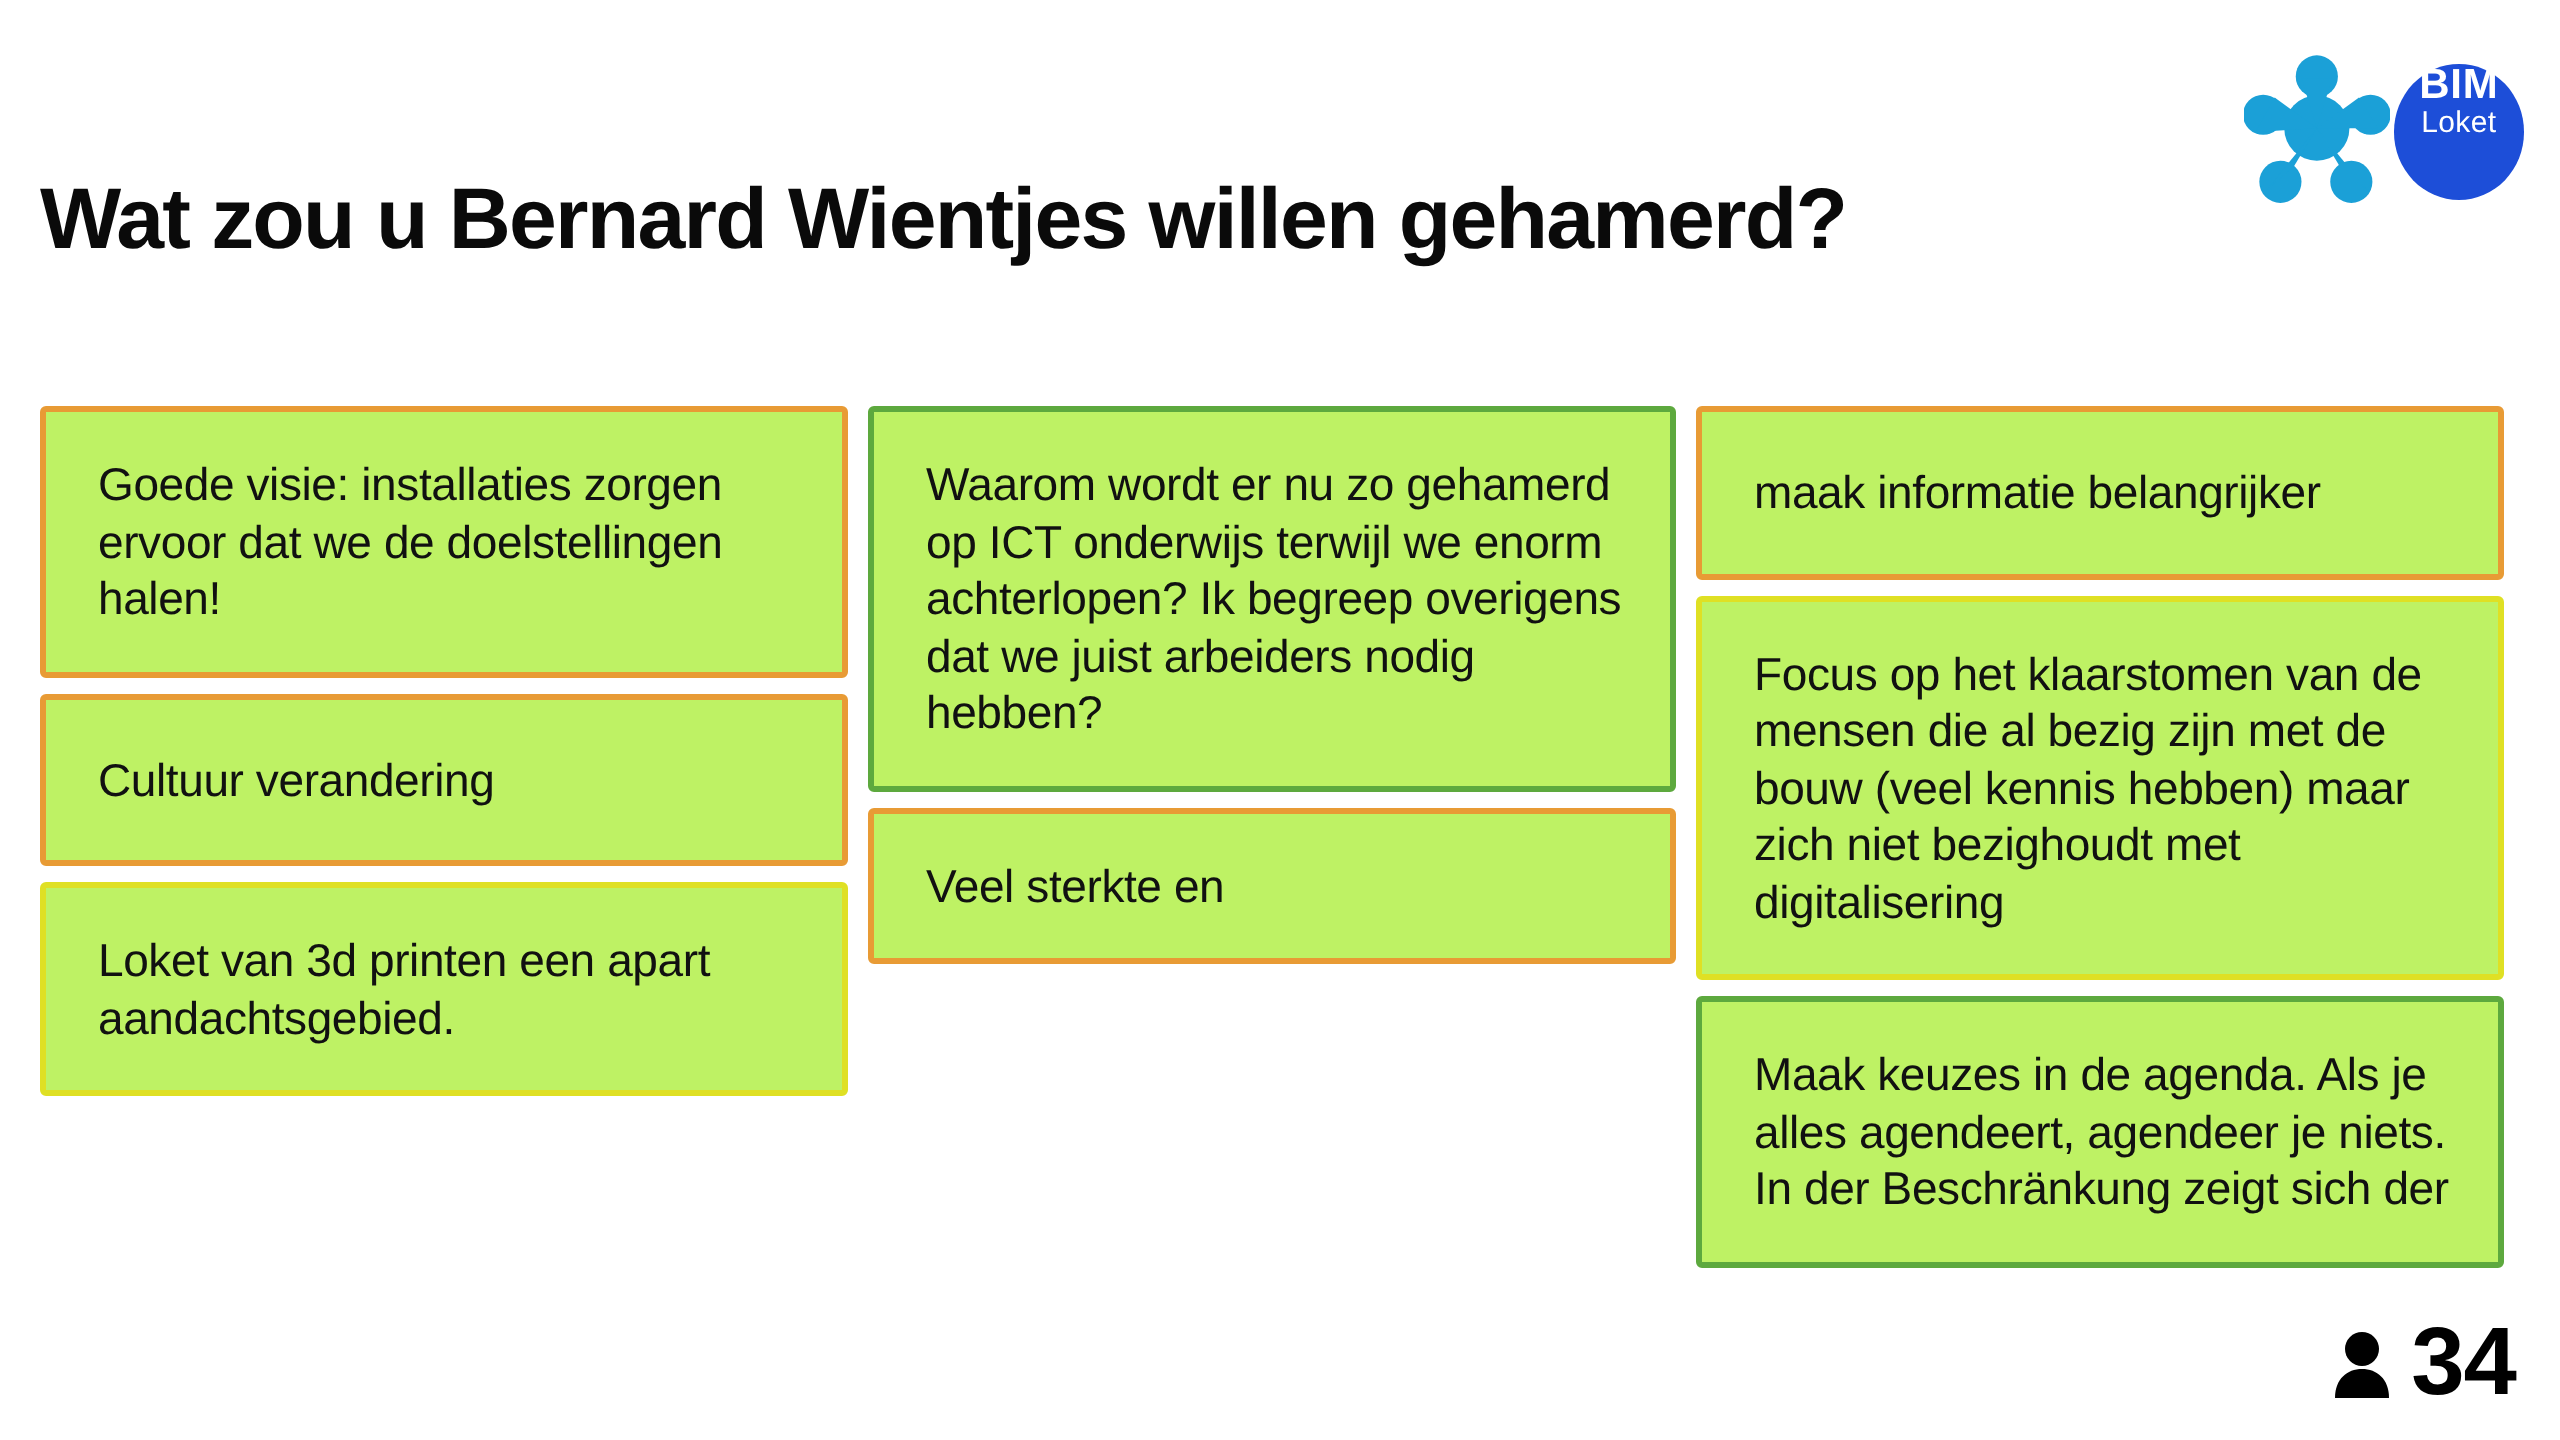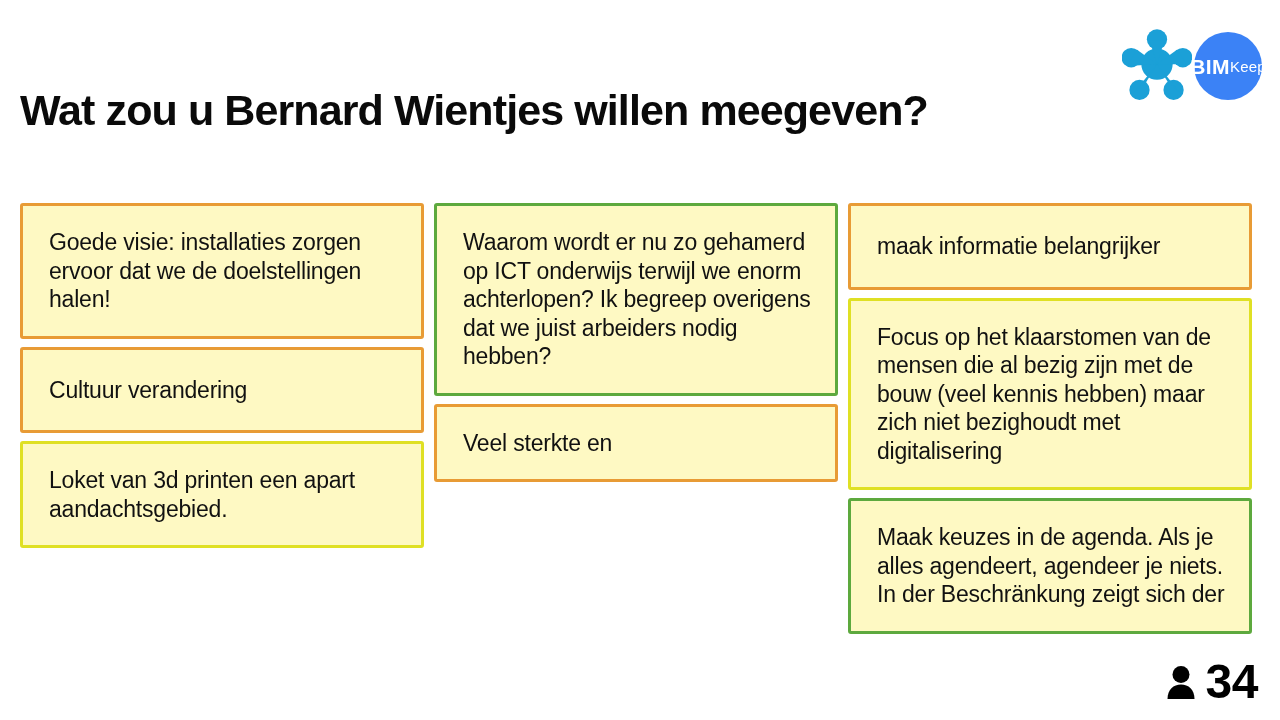--- a/index.html
+++ b/index.html
@@ -30,25 +30,24 @@
     height: 88px;
     display: flex;
     align-items: center;
     justify-content: flex-end;
     gap: 2px;
   }
   .logo-mark { width: 76px; height: 80px; display: block; }
   .logo-badge {
     width: 68px; height: 68px;
     border-radius: 50%;
-    background: #3b82f6;
+    background: #1d4ed8;
     display: flex;
-    flex-direction: row;
+    flex-direction: column;
     align-items: center;
-    justify-content: center;
     line-height: 1.0;
   }
   .logo-badge .bim {
     color: #ffffff;
     font-size: 21px;
     font-weight: bold;
     letter-spacing: 0.4px;
   }
   .logo-badge .loket {
     color: #ffffff;
@@ -82,21 +81,21 @@
     overflow: hidden;
   }
   .column {
     width: 404px;
     display: flex;
     flex-direction: column;
     gap: 8px;
   }
 
   .card {
-    background: #fef9c3;
+    background: #bef264;
     border: 3px solid #cccccc;
     border-radius: 3px;
     padding: 22px 24px 22px 26px;
     color: #111111;
     font-size: 23px;
     line-height: 1.24;
     letter-spacing: -0.2px;
     flex: 0 0 auto;
   }
   .card.small { padding-top: 26px; padding-bottom: 26px; }
@@ -140,25 +139,25 @@
         <circle cx="10" cy="31" r="10.5"></circle>
         <polygon points="38,38 30,12 46,12"></polygon>
         <polygon points="38,38 60,22 70,38"></polygon>
         <polygon points="38,38 50,58 64,70"></polygon>
         <polygon points="38,38 26,58 12,70"></polygon>
         <polygon points="38,38 6,40 16,22"></polygon>
       </g>
     </svg>
     <div class="logo-badge">
       <span class="bim">BIM</span>
-      <span class="loket">Keep</span>
+      <span class="loket">Loket</span>
     </div>
   </div>
 
-  <h1 class="title">Wat zou u Bernard Wientjes willen meegeven?</h1>
+  <h1 class="title">Wat zou u Bernard Wientjes willen gehamerd?</h1>
 
   <div class="board">
 
     <div class="column">
       <div class="card c-orange">Goede visie: installaties zorgen ervoor dat we de doelstellingen halen!</div>
       <div class="card c-orange small">Cultuur verandering</div>
       <div class="card c-yellow">Loket van 3d printen een apart aandachtsgebied.</div>
     </div>
 
     <div class="column">

